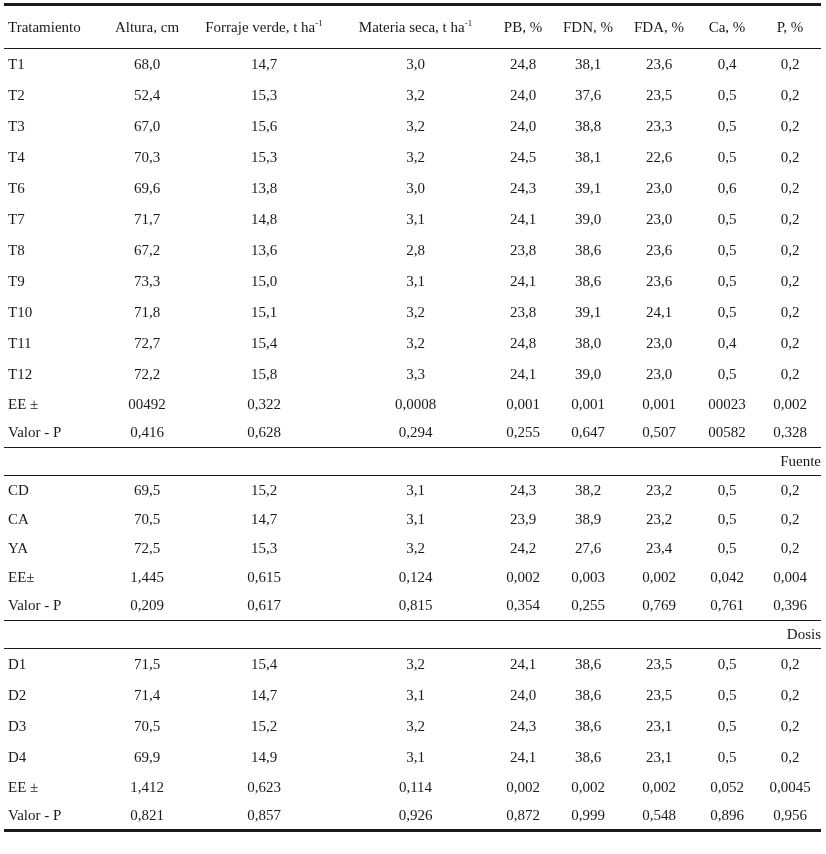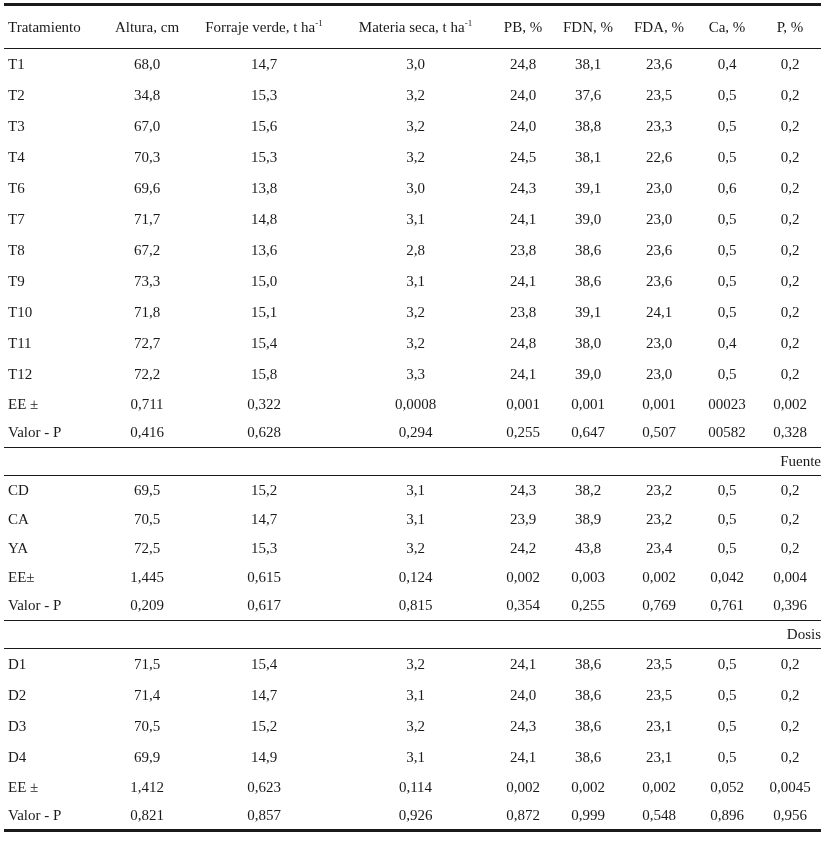--- a/index.html
+++ b/index.html
@@ -87,21 +87,21 @@
         <td>14,7</td>
         <td>3,0</td>
         <td>24,8</td>
         <td>38,1</td>
         <td>23,6</td>
         <td>0,4</td>
         <td>0,2</td>
       </tr>
       <tr class="row">
         <td class="label">T2</td>
-        <td>34,8</td>
+        <td>52,4</td>
         <td>15,3</td>
         <td>3,2</td>
         <td>24,0</td>
         <td>37,6</td>
         <td>23,5</td>
         <td>0,5</td>
         <td>0,2</td>
       </tr>
       <tr class="row">
         <td class="label">T3</td>
@@ -197,21 +197,21 @@
         <td>15,8</td>
         <td>3,3</td>
         <td>24,1</td>
         <td>39,0</td>
         <td>23,0</td>
         <td>0,5</td>
         <td>0,2</td>
       </tr>
       <tr class="row tight">
         <td class="label">EE ±</td>
-        <td>0,711</td>
+        <td>00492</td>
         <td>0,322</td>
         <td>0,0008</td>
         <td>0,001</td>
         <td>0,001</td>
         <td>0,001</td>
         <td>00023</td>
         <td>0,002</td>
       </tr>
       <tr class="row tight">
         <td class="label">Valor - P</td>
@@ -248,21 +248,21 @@
         <td>23,2</td>
         <td>0,5</td>
         <td>0,2</td>
       </tr>
       <tr class="row tight">
         <td class="label">YA</td>
         <td>72,5</td>
         <td>15,3</td>
         <td>3,2</td>
         <td>24,2</td>
-        <td>43,8</td>
+        <td>27,6</td>
         <td>23,4</td>
         <td>0,5</td>
         <td>0,2</td>
       </tr>
       <tr class="row tight">
         <td class="label">EE±</td>
         <td>1,445</td>
         <td>0,615</td>
         <td>0,124</td>
         <td>0,002</td>

